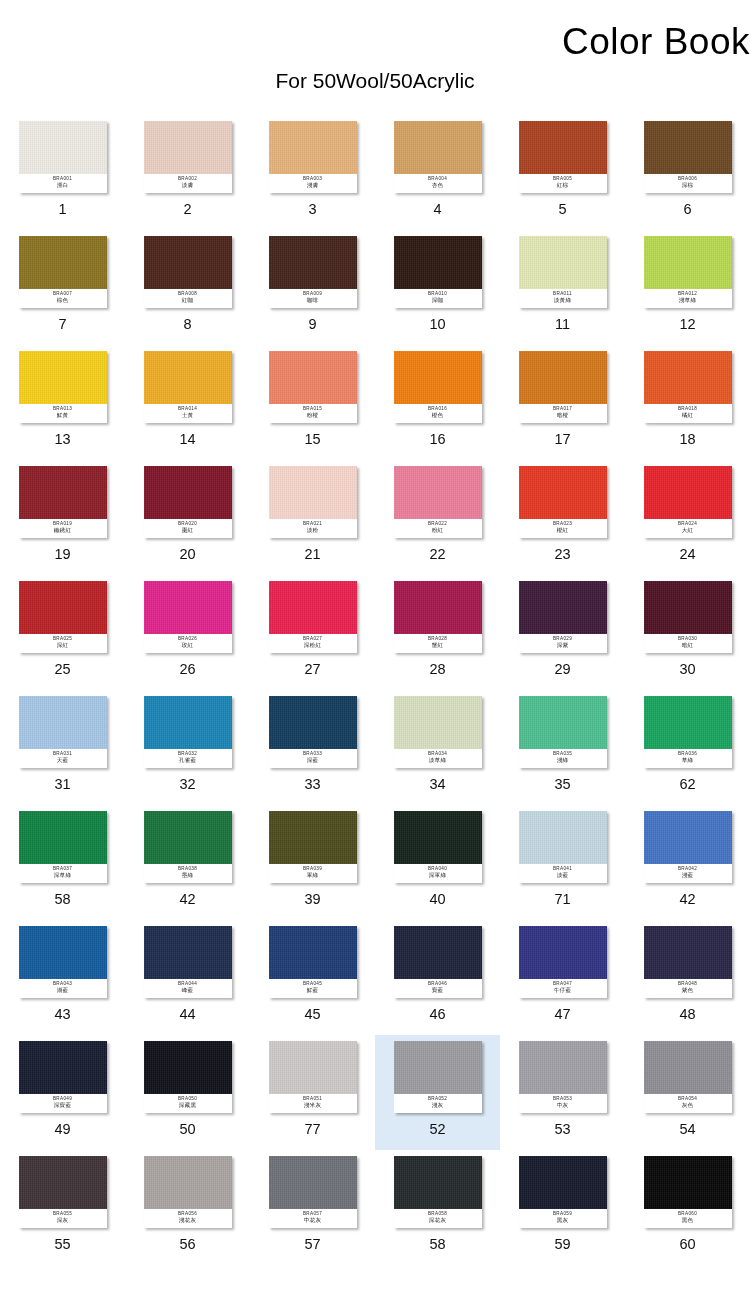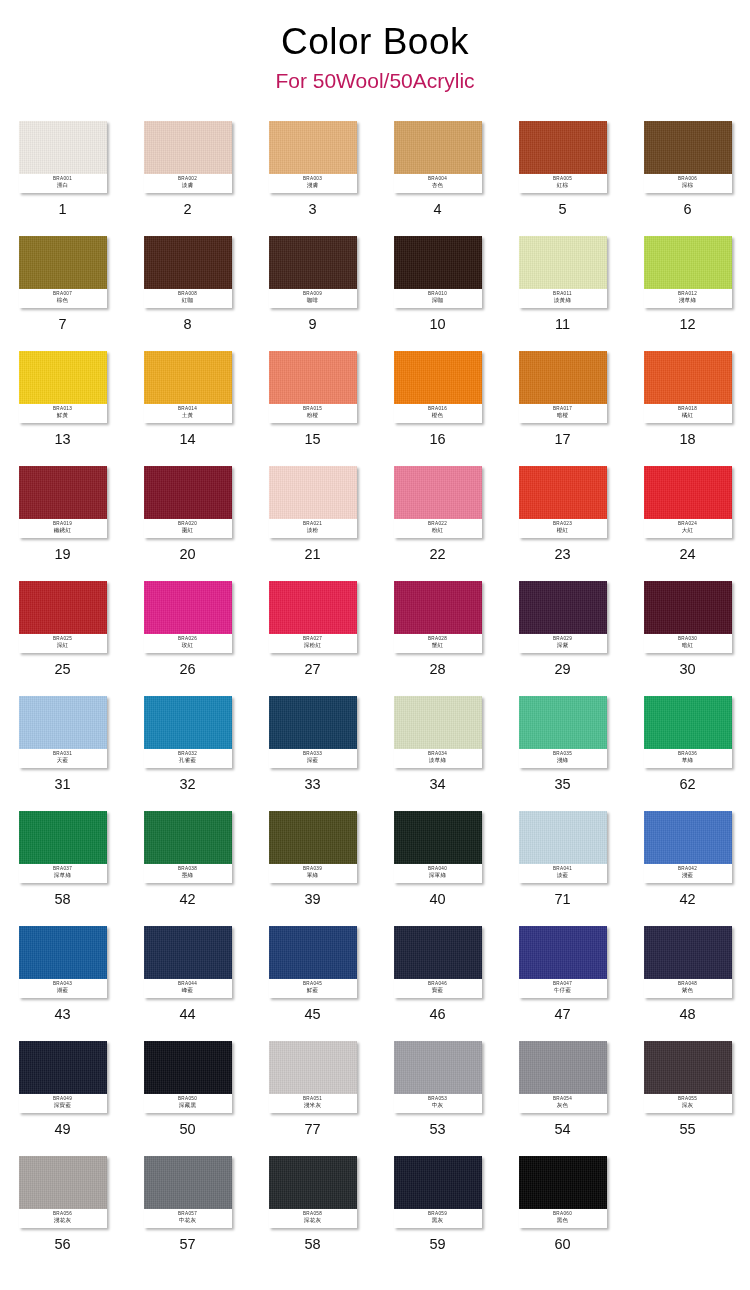--- a/index.html
+++ b/index.html
@@ -32,26 +32,27 @@
     text-align: center;
   }
   .header-title {
     font-size: 37px;
     font-weight: 400;
     letter-spacing: 0.5px;
     line-height: 1.08;
     color: #000000;
     margin: 0;
     font-family: "Liberation Sans", "DejaVu Sans", sans-serif;
+    text-align: right;
   }
   .header-subtitle {
     font-size: 21px;
     font-weight: 400;
     line-height: 1.15;
-    color: #be185d;
+    color: #000000;
     margin: 7px 0 0 0;
     letter-spacing: 0px;
   }
 
   
   .grid {
     margin-top: 22px;
     padding: 0 0px;
     display: grid;
     grid-template-columns: repeat(6, 125px);
@@ -647,20 +648,30 @@
       <div class="cell">
         <div class="card">
           <div class="card-swatch" style="background-color: rgb(205, 201, 200);"></div>
           <div class="card-label">
             <div class="card-code">BRA051</div>
             <div class="card-name">淺米灰</div>
           </div>
         </div>
         <div class="cell-number">77</div>
       </div>
+      <div class="cell selected">
+        <div class="card">
+          <div class="card-swatch" style="background-color: rgb(155, 155, 161);"></div>
+          <div class="card-label">
+            <div class="card-code">BRA052</div>
+            <div class="card-name">淺灰</div>
+          </div>
+        </div>
+        <div class="cell-number">52</div>
+      </div>
       <div class="cell">
         <div class="card">
           <div class="card-swatch" style="background-color: rgb(160, 160, 166);"></div>
           <div class="card-label">
             <div class="card-code">BRA053</div>
             <div class="card-name">中灰</div>
           </div>
         </div>
         <div class="cell-number">53</div>
       </div>

